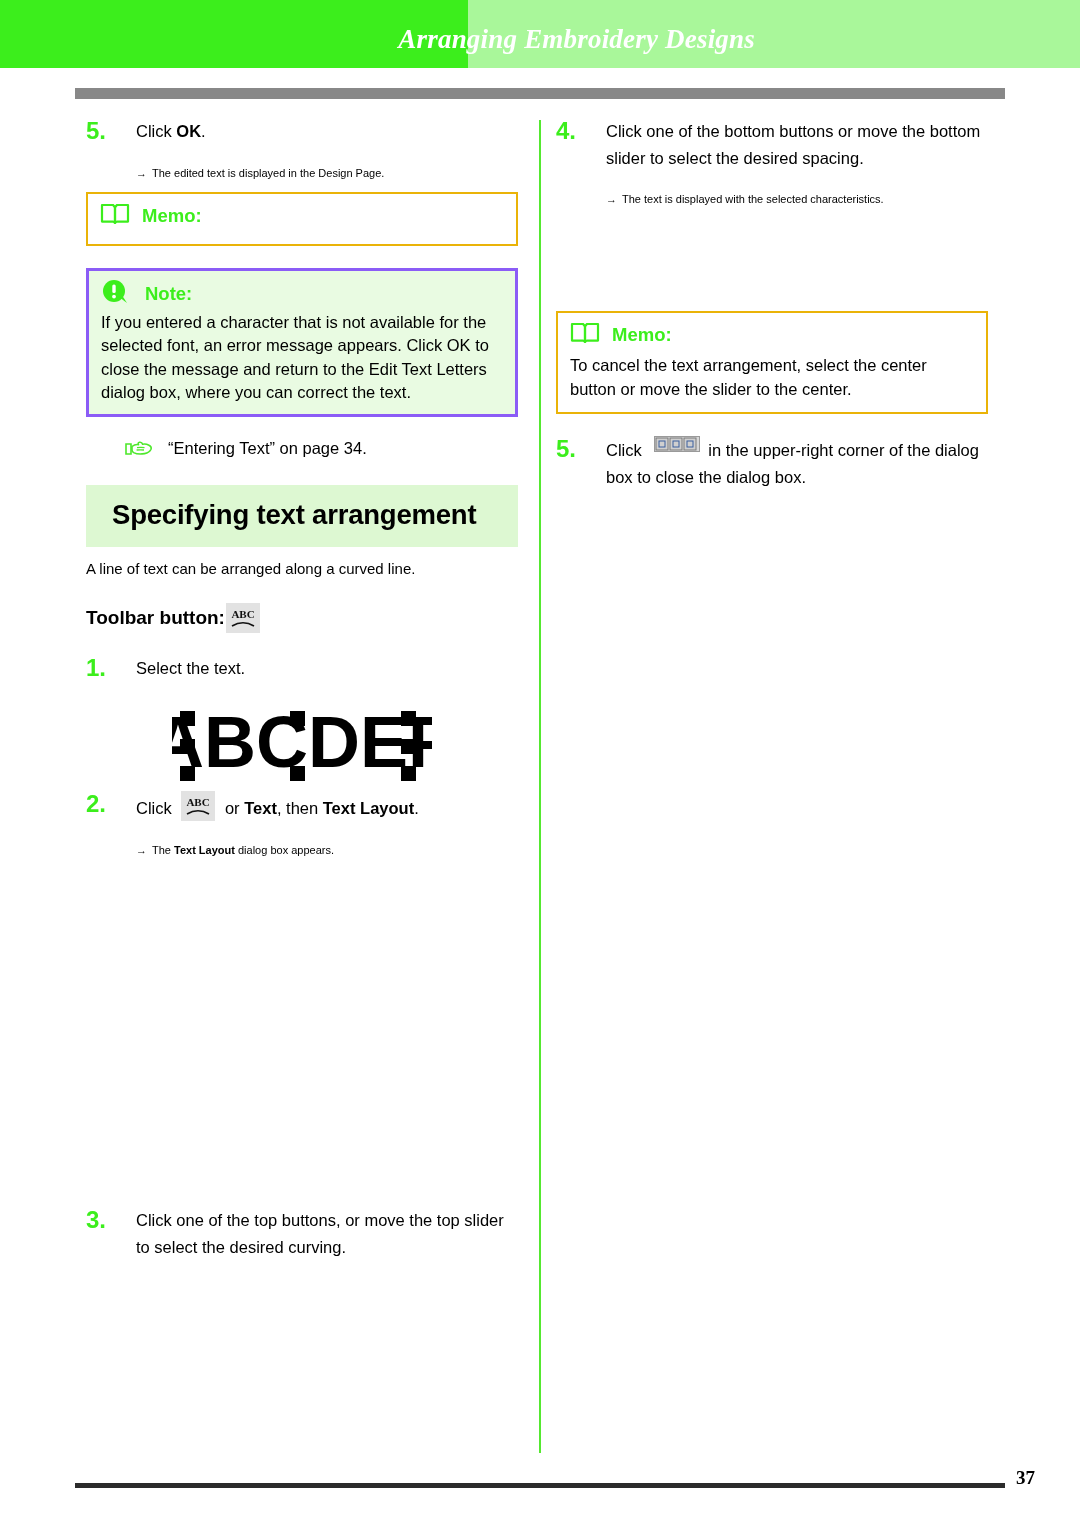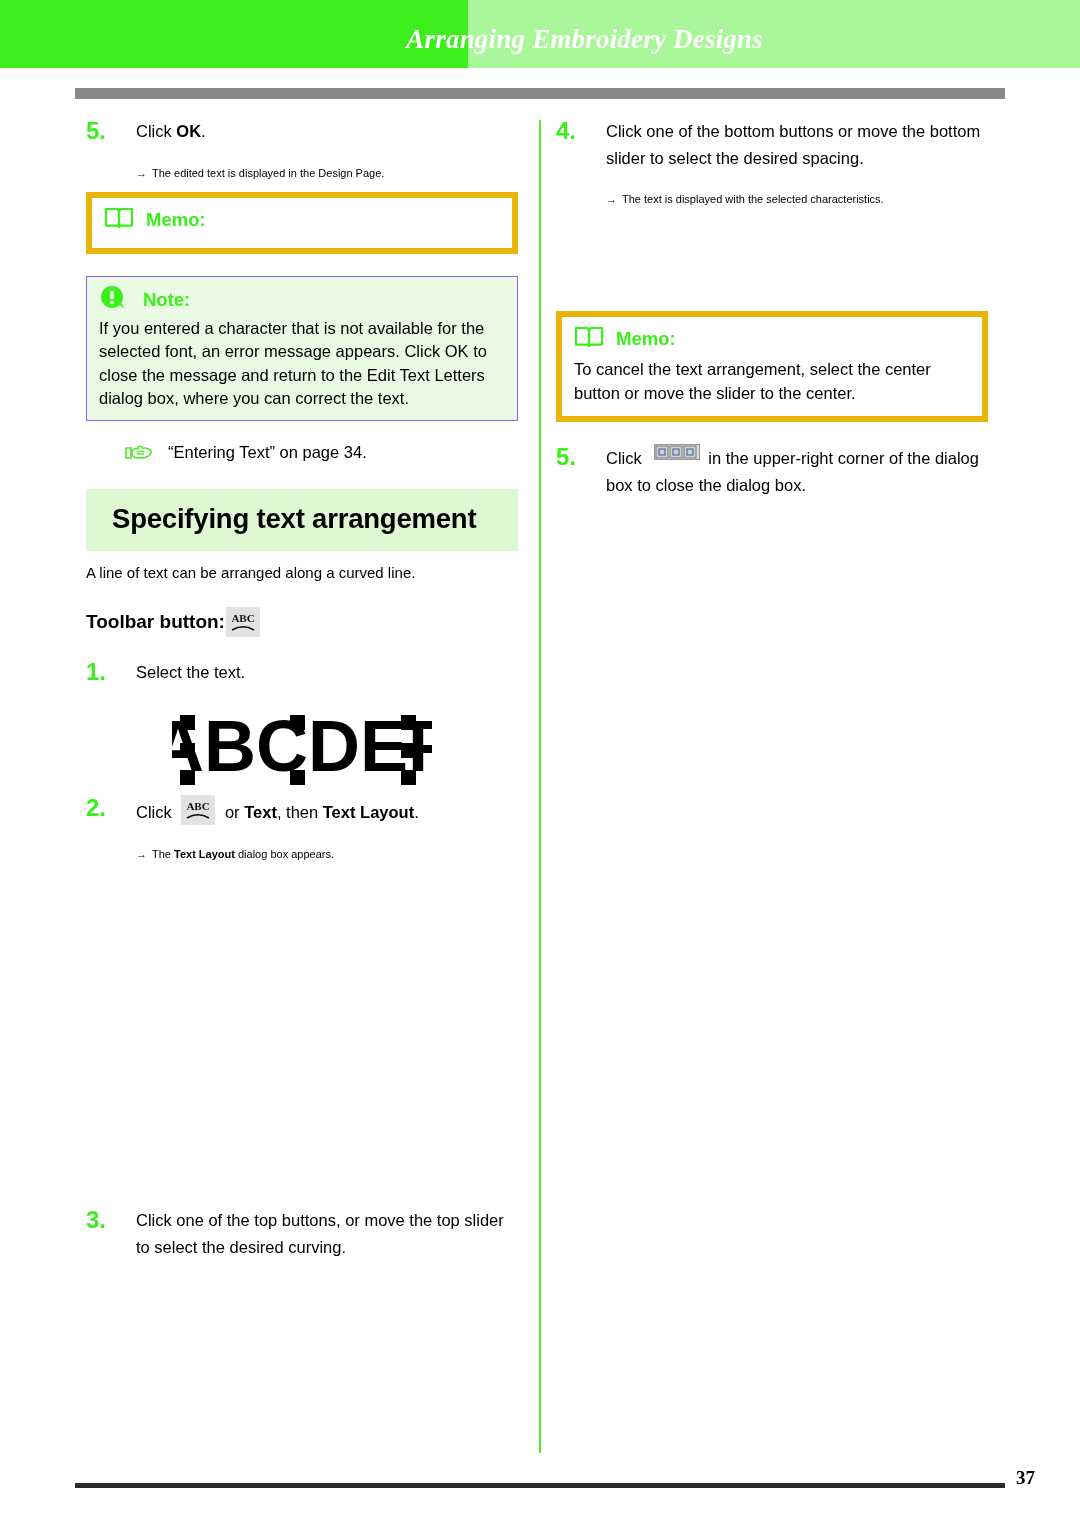--- a/index.html
+++ b/index.html
@@ -37,21 +37,20 @@
     left: 0; top: 24px;
     width: 755px;
     text-align: right;
     font-family: "Liberation Serif", serif;
     font-style: italic;
     font-weight: bold;
     font-size: 27px;
     letter-spacing: 0.2px;
     color: #ffffff;
     white-space: nowrap;
-    margin-left: 8px;
   }
   .hdr-rule {
     position: absolute;
     left: 75px; top: 88px;
     width: 930px; height: 11px;
     background: #888888;
   }
 
   
   .col-divider {
@@ -95,21 +94,21 @@
     line-height: 1.6;
     text-indent: -20px;
     padding-left: 20px;
   }
   .arrow-line .ar { margin-right: 5px; }
 
   b, .bold { font-weight: bold; }
 
   
   .memo {
-    border: 6px solid #eab308;
+    border: 2px solid #eab308;
     background: #ffffff;
     box-sizing: border-box;
     padding: 9px 12px 10px 12px;
   }
   .memo-head {
     display: flex;
     align-items: center;
     gap: 12px;
     margin-bottom: 5px;
   }
@@ -118,21 +117,21 @@
     font-weight: bold;
     color: #3cee1c;
   }
   .memo-text {
     font-size: 16.5px;
     line-height: 1.48;
   }
 
   
   .note {
-    border: 1px solid #8b5cf6;
+    border: 3px solid #8b5cf6;
     background: #e9fbe2;
     box-sizing: border-box;
     padding: 8px 12px 10px 12px;
   }
   .note-head {
     display: flex;
     align-items: center;
     gap: 10px;
     margin-bottom: 2px;
   }

